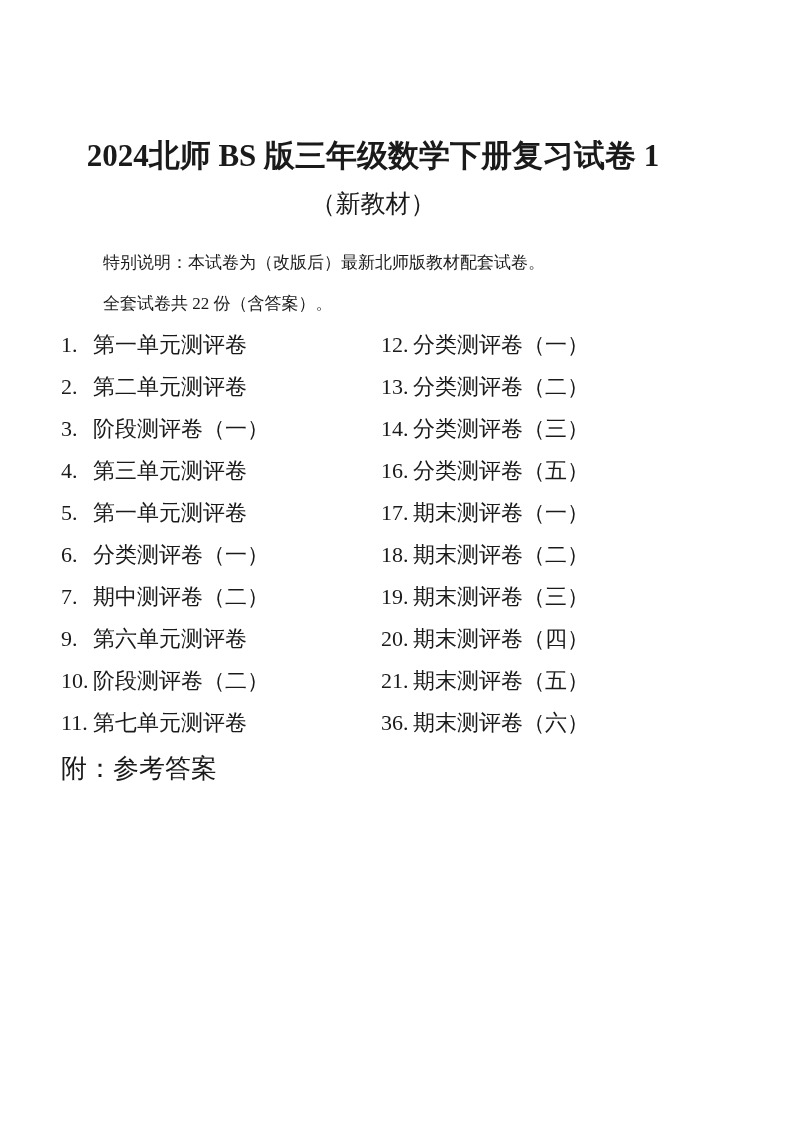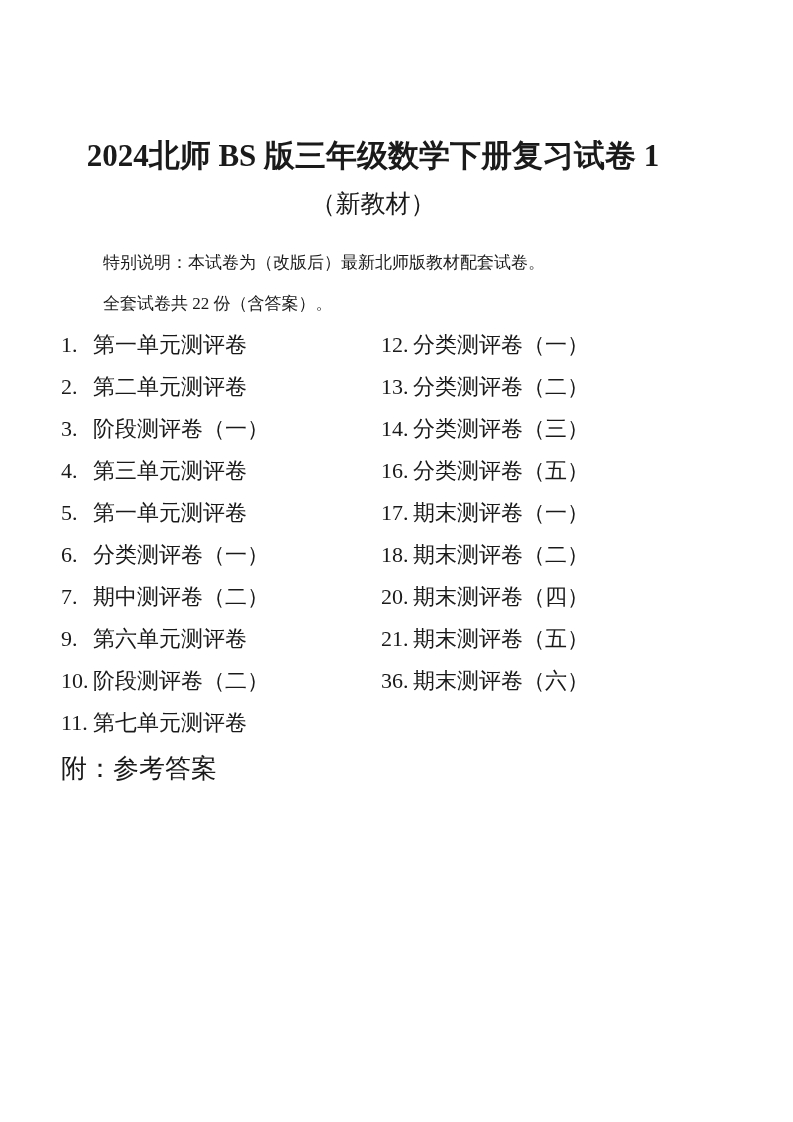--- a/index.html
+++ b/index.html
@@ -93,20 +93,21 @@
         <li class="item"><span class="num">10.</span><span>阶段测评卷（二）</span></li>
         <li class="item"><span class="num">11.</span><span>第七单元测评卷</span></li>
       </ul>
       <ul class="col col-right">
         <li class="item"><span class="num">12.</span><span>分类测评卷（一）</span></li>
         <li class="item"><span class="num">13.</span><span>分类测评卷（二）</span></li>
         <li class="item"><span class="num">14.</span><span>分类测评卷（三）</span></li>
         <li class="item"><span class="num">16.</span><span>分类测评卷（五）</span></li>
         <li class="item"><span class="num">17.</span><span>期末测评卷（一）</span></li>
         <li class="item"><span class="num">18.</span><span>期末测评卷（二）</span></li>
+        <li class="item"><span class="num">19.</span><span>期末测评卷（三）</span></li>
         <li class="item"><span class="num">20.</span><span>期末测评卷（四）</span></li>
         <li class="item"><span class="num">21.</span><span>期末测评卷（五）</span></li>
         <li class="item"><span class="num">36.</span><span>期末测评卷（六）</span></li>
       </ul>
     </div>
 
     <p class="appendix">附：参考答案</p>
 
   </div>
 </div>

